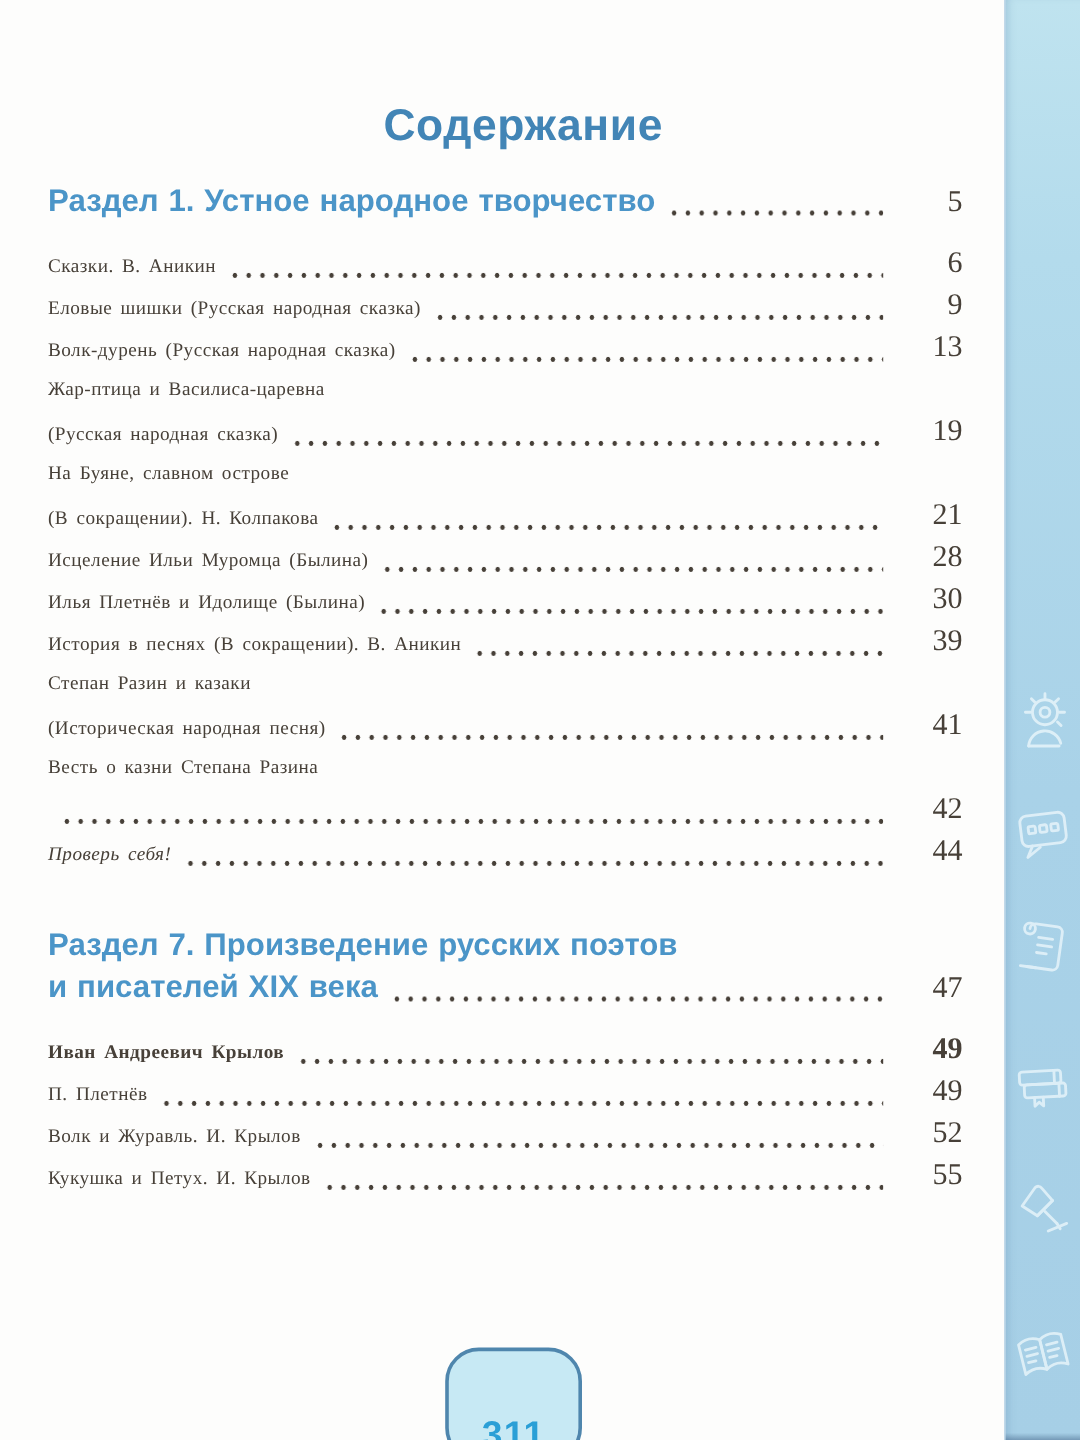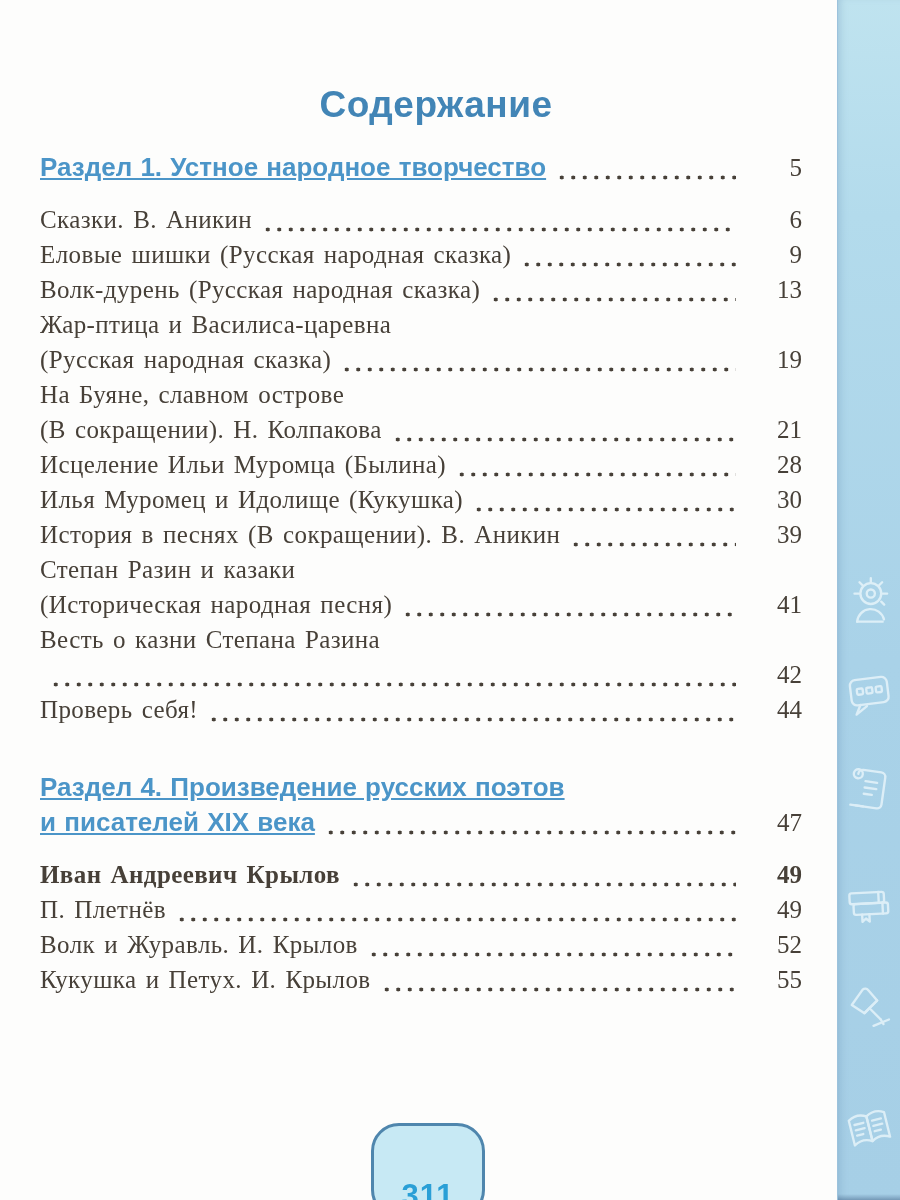--- a/index.html
+++ b/index.html
@@ -29,28 +29,28 @@
     text-align:center;margin:0 0 24px 30px;
     font-family:"Liberation Sans","DejaVu Sans",sans-serif;font-weight:bold;
     font-size:37px;line-height:42px;color:var(--title-blue,#4285b6);letter-spacing:.5px;
   }
   .toc{margin-top:0;}
   .toc-item{margin:0;}
   .toc-item.section{margin-bottom:17px;}
   .toc-item.section:not(:first-child){margin-top:43px;}
   .toc-line{display:flex;align-items:baseline;height:35px;line-height:35px;}
   .toc-text{
-    white-space:nowrap;font-size:25px;color:var(--text,#474038);
+    white-space:nowrap;font-size:16px;color:var(--text,#474038);
     letter-spacing:.4px;word-spacing:2.5px;
   }
   .section .toc-text{
     font-family:"Liberation Sans","DejaVu Sans",sans-serif;font-weight:bold;
-    font-size:26px;color:var(--section-blue,#4b95c8);letter-spacing:0;word-spacing:1px;text-decoration:underline;
-  }
-  .italic .toc-text{text-align:right;}
+    font-size:26px;color:var(--section-blue,#4b95c8);letter-spacing:0;word-spacing:1px;
+  }
+  .italic .toc-text{font-style:italic;text-align:right;}
   .bold .toc-text{font-weight:bold;}
   .bold .pagenum{font-weight:bold;}
   .leader{
     flex:1;align-self:stretch;margin:0 8px 0 10px;min-width:24px;
     background-image:radial-gradient(circle,var(--text,#474038) 1.8px,transparent 2.2px);
     background-size:11.5px 9px;background-repeat:repeat-x;background-position:left 23px;
   }
   .pagenum{min-width:58px;text-align:right;font-size:25px;color:var(--text,#474038);}
 
   
@@ -124,21 +124,21 @@
         </div>
         <div class="toc-item entry">
           <div class="toc-line">
             <span class="toc-text">Исцеление Ильи Муромца (Былина)</span>
             <span class="leader"></span>
             <span class="pagenum">28</span>
           </div>
         </div>
         <div class="toc-item entry">
           <div class="toc-line">
-            <span class="toc-text">Илья Муромец и Идолище (Кукушка)</span>
+            <span class="toc-text">Илья Плетнёв и Идолище (Былина)</span>
             <span class="leader"></span>
             <span class="pagenum">30</span>
           </div>
         </div>
         <div class="toc-item entry">
           <div class="toc-line">
             <span class="toc-text">История в песнях (В сокращении). В. Аникин</span>
             <span class="leader"></span>
             <span class="pagenum">39</span>
           </div>
@@ -164,21 +164,21 @@
         </div>
         <div class="toc-item entry italic">
           <div class="toc-line">
             <span class="toc-text">Проверь себя!</span>
             <span class="leader"></span>
             <span class="pagenum">44</span>
           </div>
         </div>
         <div class="toc-item section">
           <div class="toc-line">
-            <span class="toc-text">Раздел 4. Произведение русских поэтов</span>
+            <span class="toc-text">Раздел 7. Произведение русских поэтов</span>
           </div>
           <div class="toc-line">
             <span class="toc-text">и писателей XIX века</span>
             <span class="leader"></span>
             <span class="pagenum">47</span>
           </div>
         </div>
         <div class="toc-item entry bold">
           <div class="toc-line">
             <span class="toc-text">Иван Андреевич Крылов</span>

